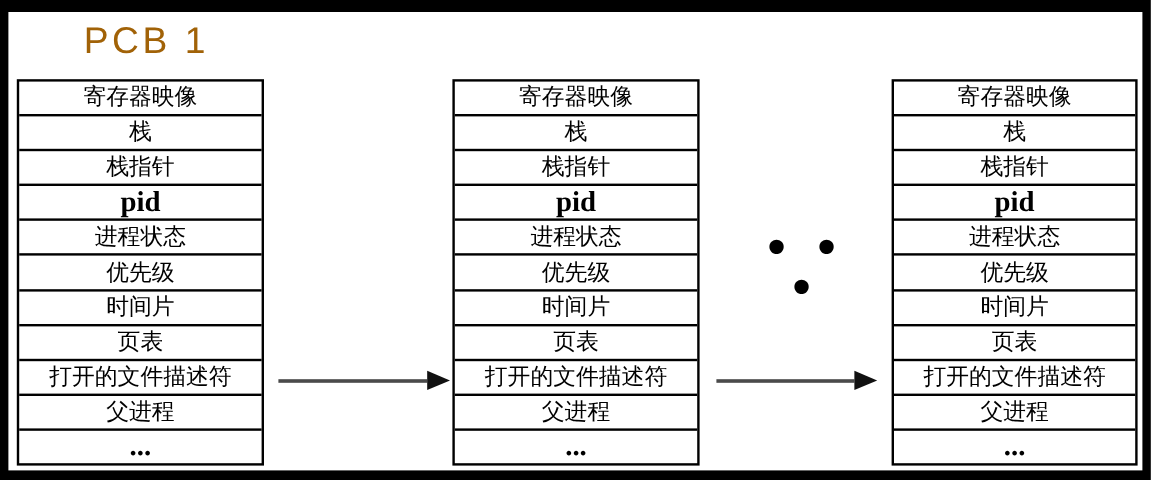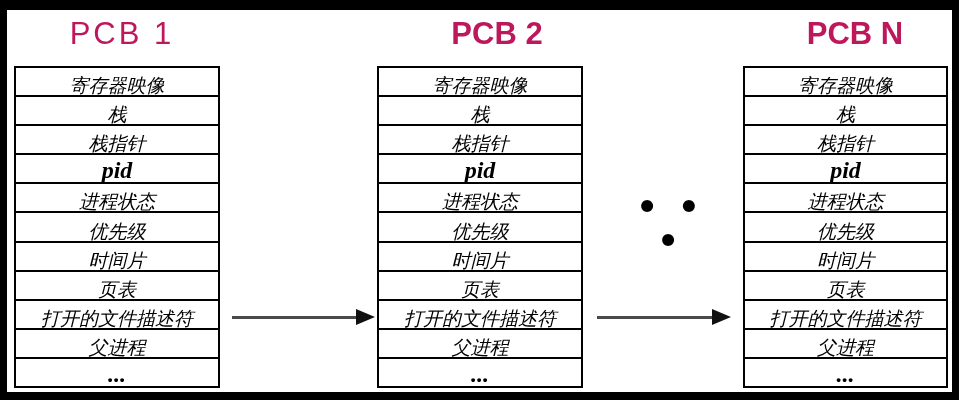--- a/index.html
+++ b/index.html
@@ -23,21 +23,21 @@
     background: #ffffff;
   }
   
   .pcb-title {
     position: absolute;
     top: 5px;
     width: 180px;
     text-align: center;
     font-size: 31px;
     line-height: 38px;
-    color: #be185d;
+    color: #a16207;
     white-space: nowrap;
   }
   .pcb-title.thin {
     font-weight: 400;
     letter-spacing: 3px;
   }
   .pcb-title.semibold {
     font-weight: 700;
     letter-spacing: 0px;
   }
@@ -55,25 +55,24 @@
     box-sizing: border-box;
     display: flex;
     flex-direction: column;
   }
   .table-1 { left: 7px; }
   .table-2 { left: 370px; }
   .table-3 { left: 736px; width: 205px; }
   .pcb-row {
     flex: 1 1 0;
     display: flex;
-    align-items: flex-end;
+    align-items: center;
     justify-content: center;
     border-bottom: 2px solid #000000;
     overflow: hidden;
-    font-style: italic;
   }
   .pcb-row:last-child { border-bottom: none; }
   .row-label {
     font-family: "Liberation Serif", "DejaVu Serif", serif;
     font-size: 19px;
     color: #000000;
     white-space: nowrap;
     line-height: 1;
   }
   .row-label.latin {
@@ -117,23 +116,21 @@
     font-family: "DejaVu Sans", sans-serif;
   }
 </style>
 </head>
 <body>
 
 <div class="canvas">
 
   <div class="pcb-title thin title-1">PCB 1</div>
 
-  <div class="pcb-title semibold title-2">PCB 2</div>
-
-  <div class="pcb-title semibold title-N">PCB N</div>
+
 
   <div class="pcb-table table-1">
       <div class="pcb-row">
         <span class="row-label">寄存器映像</span>
       </div>
       <div class="pcb-row">
         <span class="row-label">栈</span>
       </div>
       <div class="pcb-row">
         <span class="row-label">栈指针</span>

